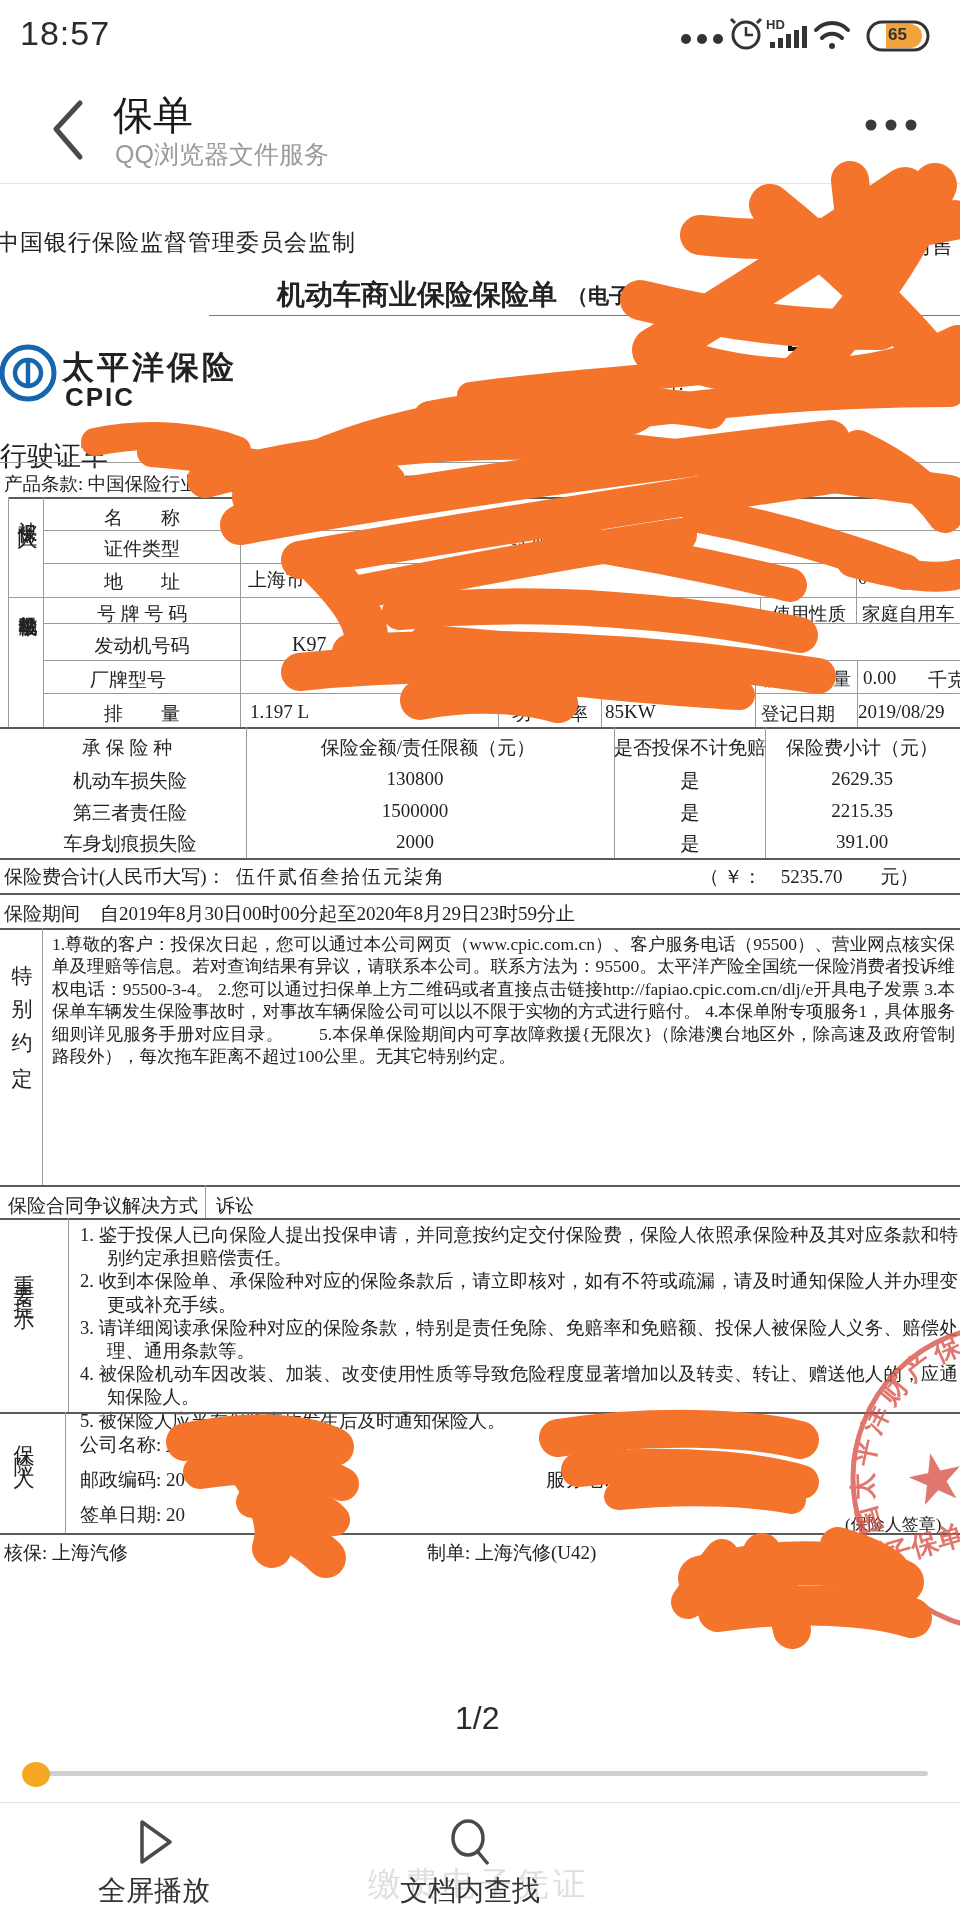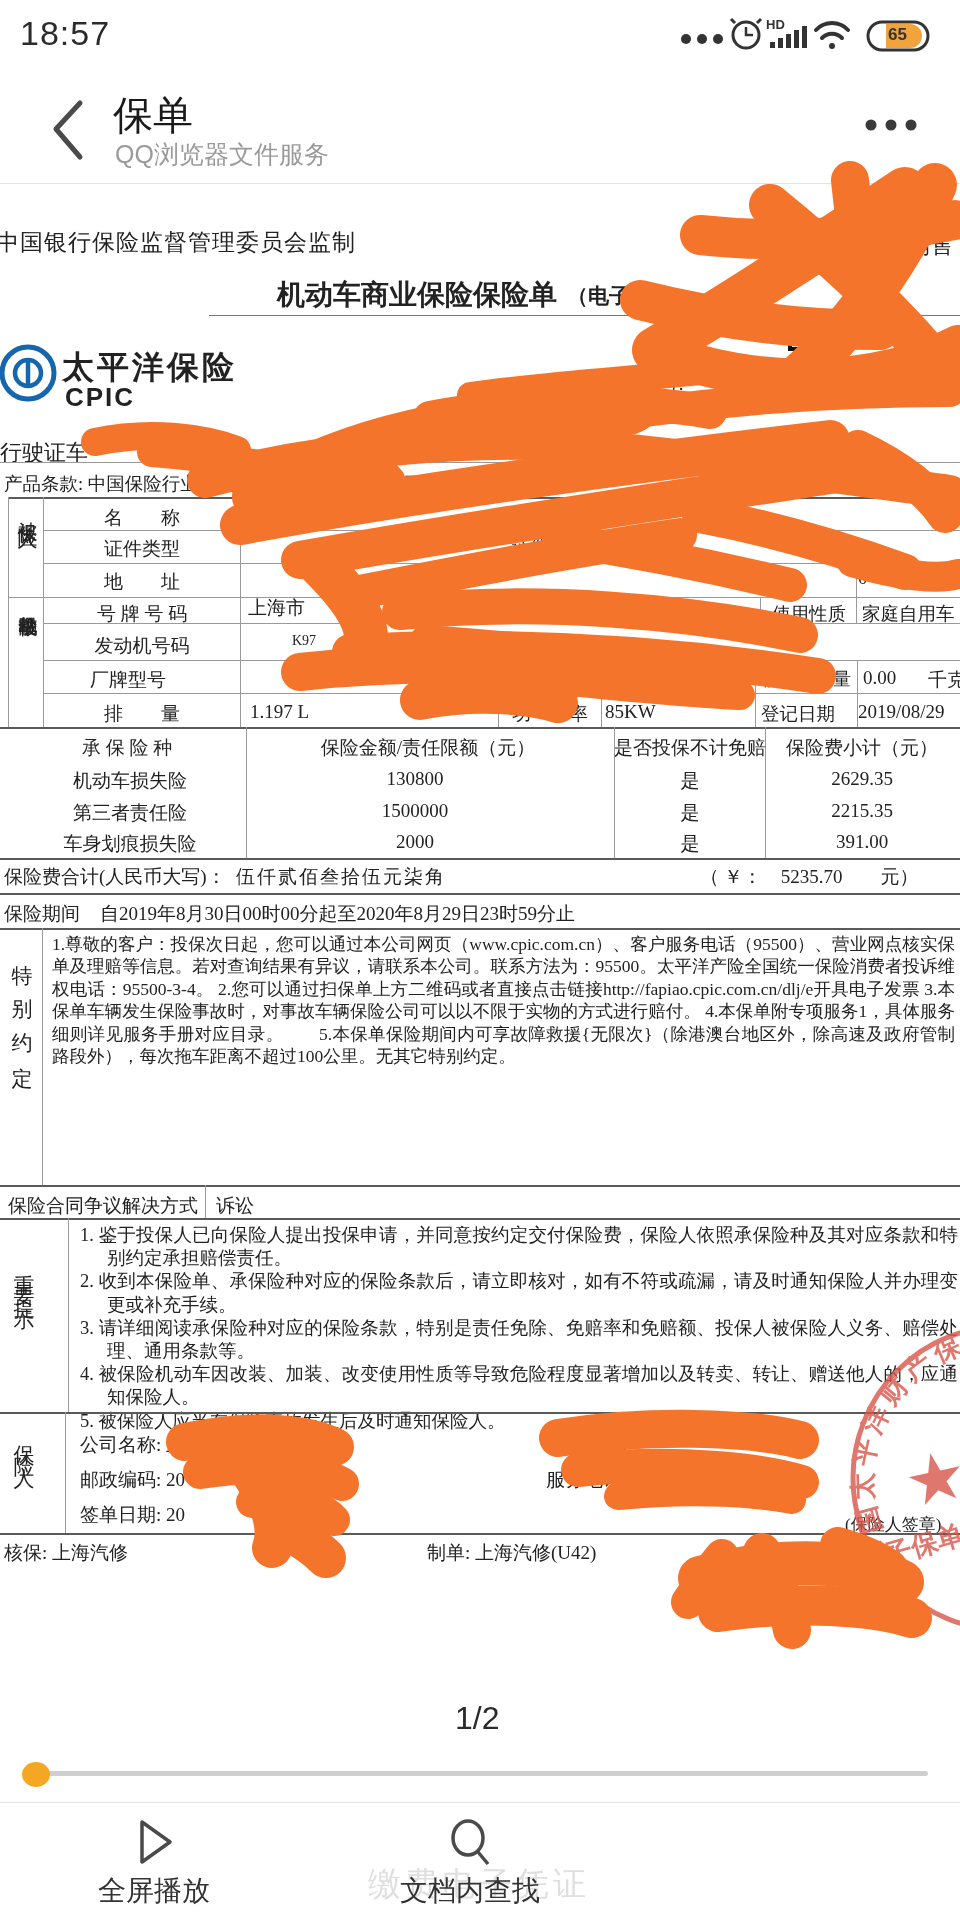--- a/index.html
+++ b/index.html
@@ -110,21 +110,21 @@
 
     <svg class="overlay" width="50" height="30" style="left:788px; top:336px;">
       <rect x="0" y="0" width="15" height="15" fill="#111"></rect>
         <rect x="4" y="4" width="7" height="7" fill="#fff"></rect>
       <rect x="22" y="2" width="8" height="8" fill="#111"></rect>
         <rect x="10" y="18" width="7" height="7" fill="#111"></rect>
     </svg>
     <div class="cell" style="left:790px; top:358px; font-size:16px;">官方</div>
     <div class="cell" style="left:612px; top:371px; font-size:19px;">流 水 号:</div>
     <div class="cell" style="left:614px; top:398px; font-size:19px;">投保</div>
-    <div class="cell" style="left:0px; top:438px; font-size:22px;">行驶证车</div>
+    <div class="cell" style="left:0px; top:438px; font-size:27px;">行驶证车</div>
 
     <div class="hline" style="left:0; top:462px; width:960px;"></div>
     <div class="cell" style="left:4px; top:471px; font-size:18.5px;">产品条款: 中国保险行业协会机动车综合商业保险示范条款(2014版)</div>
 
     <div class="hline heavy" style="left:8px; top:497px; width:952px;"></div>
     <div class="hline" style="left:43px; top:530px; width:917px;"></div>
     <div class="hline" style="left:43px; top:563px; width:917px;"></div>
     <div class="hline" style="left:8px; top:597px; width:952px;"></div>
     <div class="hline" style="left:43px; top:623px; width:917px;"></div>
     <div class="hline" style="left:43px; top:660px; width:917px;"></div>
@@ -145,30 +145,30 @@
     <div class="vline" style="left:857px; top:660px; height:67px;"></div>
 
     <div class="vert" style="left:15px; top:505px; letter-spacing:3px;">被保险人</div>
     <div class="vert" style="left:15px; top:602px; letter-spacing:0px; font-size:19px;">被保险机动车</div>
 
     <div class="cell ctr" style="left:142px; top:505px;">名　　称</div>
     <div class="cell ctr" style="left:142px; top:536px;">证件类型</div>
     <div class="cell" style="left:512px; top:534px; font-size:18px;">证件号码</div>
     <div class="cell" style="left:610px; top:532px; font-size:18px;">2101</div>
     <div class="cell ctr" style="left:142px; top:569px;">地　　址</div>
-    <div class="cell" style="left:248px; top:595px;">上海市</div>
+    <div class="cell" style="left:248px; top:567px;">上海市</div>
     <div class="cell" style="left:858px; top:567px;">0****3016</div>
 
     <div class="cell ctr" style="left:142px; top:601px;">号 牌 号 码</div>
     <div class="cell" style="left:508px; top:601px; font-size:18.5px;">机动车种类</div>
     <div class="cell" style="left:607px; top:601px; font-size:18.5px;">6座以下客车</div>
     <div class="cell" style="left:772px; top:601px; font-size:18.5px;">使用性质</div>
     <div class="cell" style="left:862px; top:601px; font-size:18.5px;">家庭自用车</div>
     <div class="cell ctr" style="left:142px; top:633px;">发动机号码</div>
-    <div class="cell" style="left:292px; top:633px; font-size:14px;">K97</div>
+    <div class="cell" style="left:292px; top:633px; font-size:20px;">K97</div>
     <div class="cell ctr" style="left:128px; top:667px;">厂牌型号</div>
     <div class="cell" style="left:512px; top:667px; font-size:18.5px;">核定载客</div>
     <div class="cell" style="left:607px; top:667px;">5</div>
     <div class="cell" style="left:728px; top:667px;">人</div>
     <div class="cell" style="left:761px; top:667px; font-size:18px;">核定载质量</div>
     <div class="cell" style="left:863px; top:667px;">0.00</div>
     <div class="cell" style="left:928px; top:667px;">千克</div>
     <div class="cell ctr" style="left:142px; top:701px;">排　　量</div>
     <div class="cell" style="left:250px; top:701px;">1.197 L</div>
     <div class="cell" style="left:512px; top:701px;">功　　率</div>

